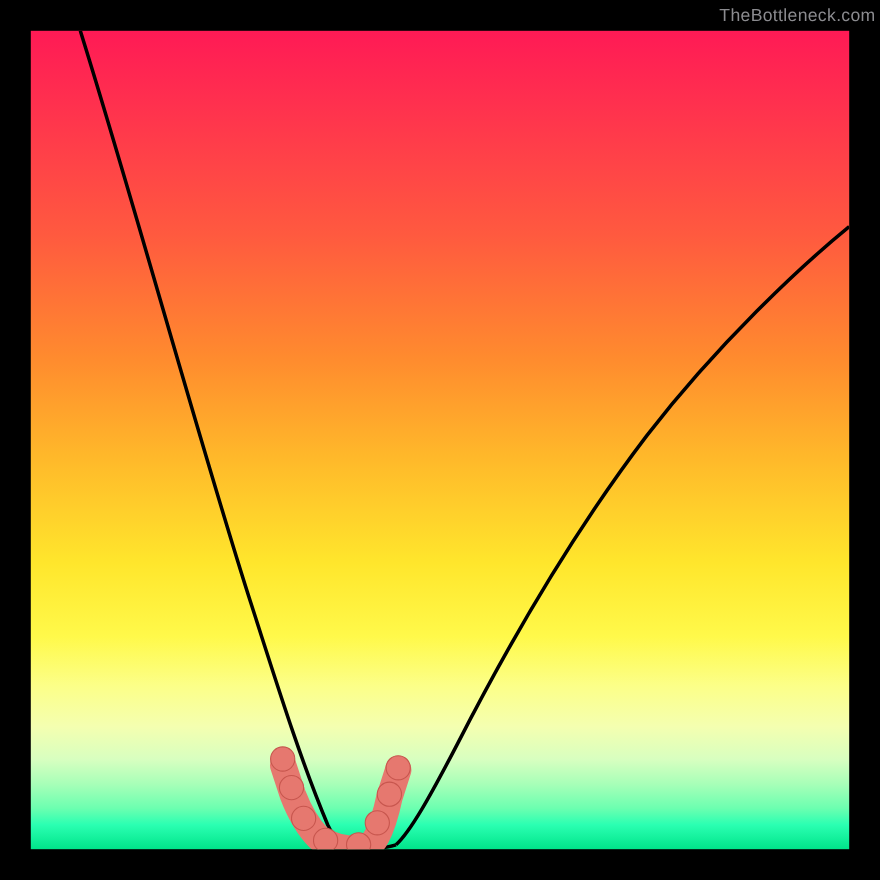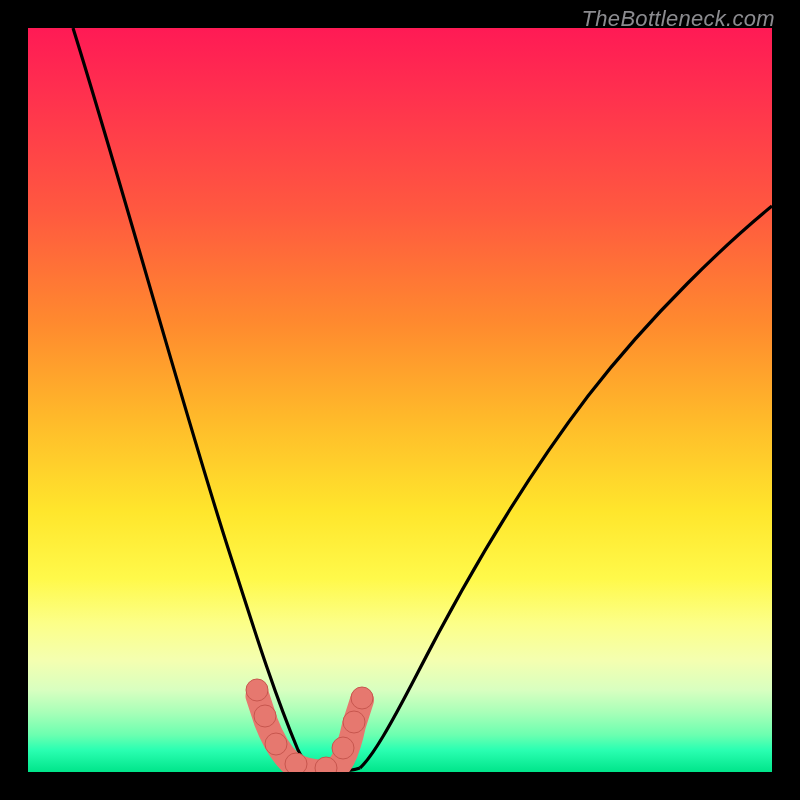--- a/index.html
+++ b/index.html
@@ -39,26 +39,25 @@
       #d8ffc0 89%,
       #a8ffb8 92%,
       #6cffb0 95%,
       #2bffb2 97%,
       #00e58a 100%
     );
   }
   .watermark {
     position: absolute;
     top: 6px;
-    right: 25px;
+    right: 4px;
     color: #8b8b8f;
-    font-size: 22px;
+    font-size: 16px;
     font-weight: 500;
     letter-spacing: 0.3px;
-    font-style: italic;
   }
   svg.curve {
     position: absolute;
     left: 0;
     top: 0;
   }
 </style>
 </head>
 <body>
 

